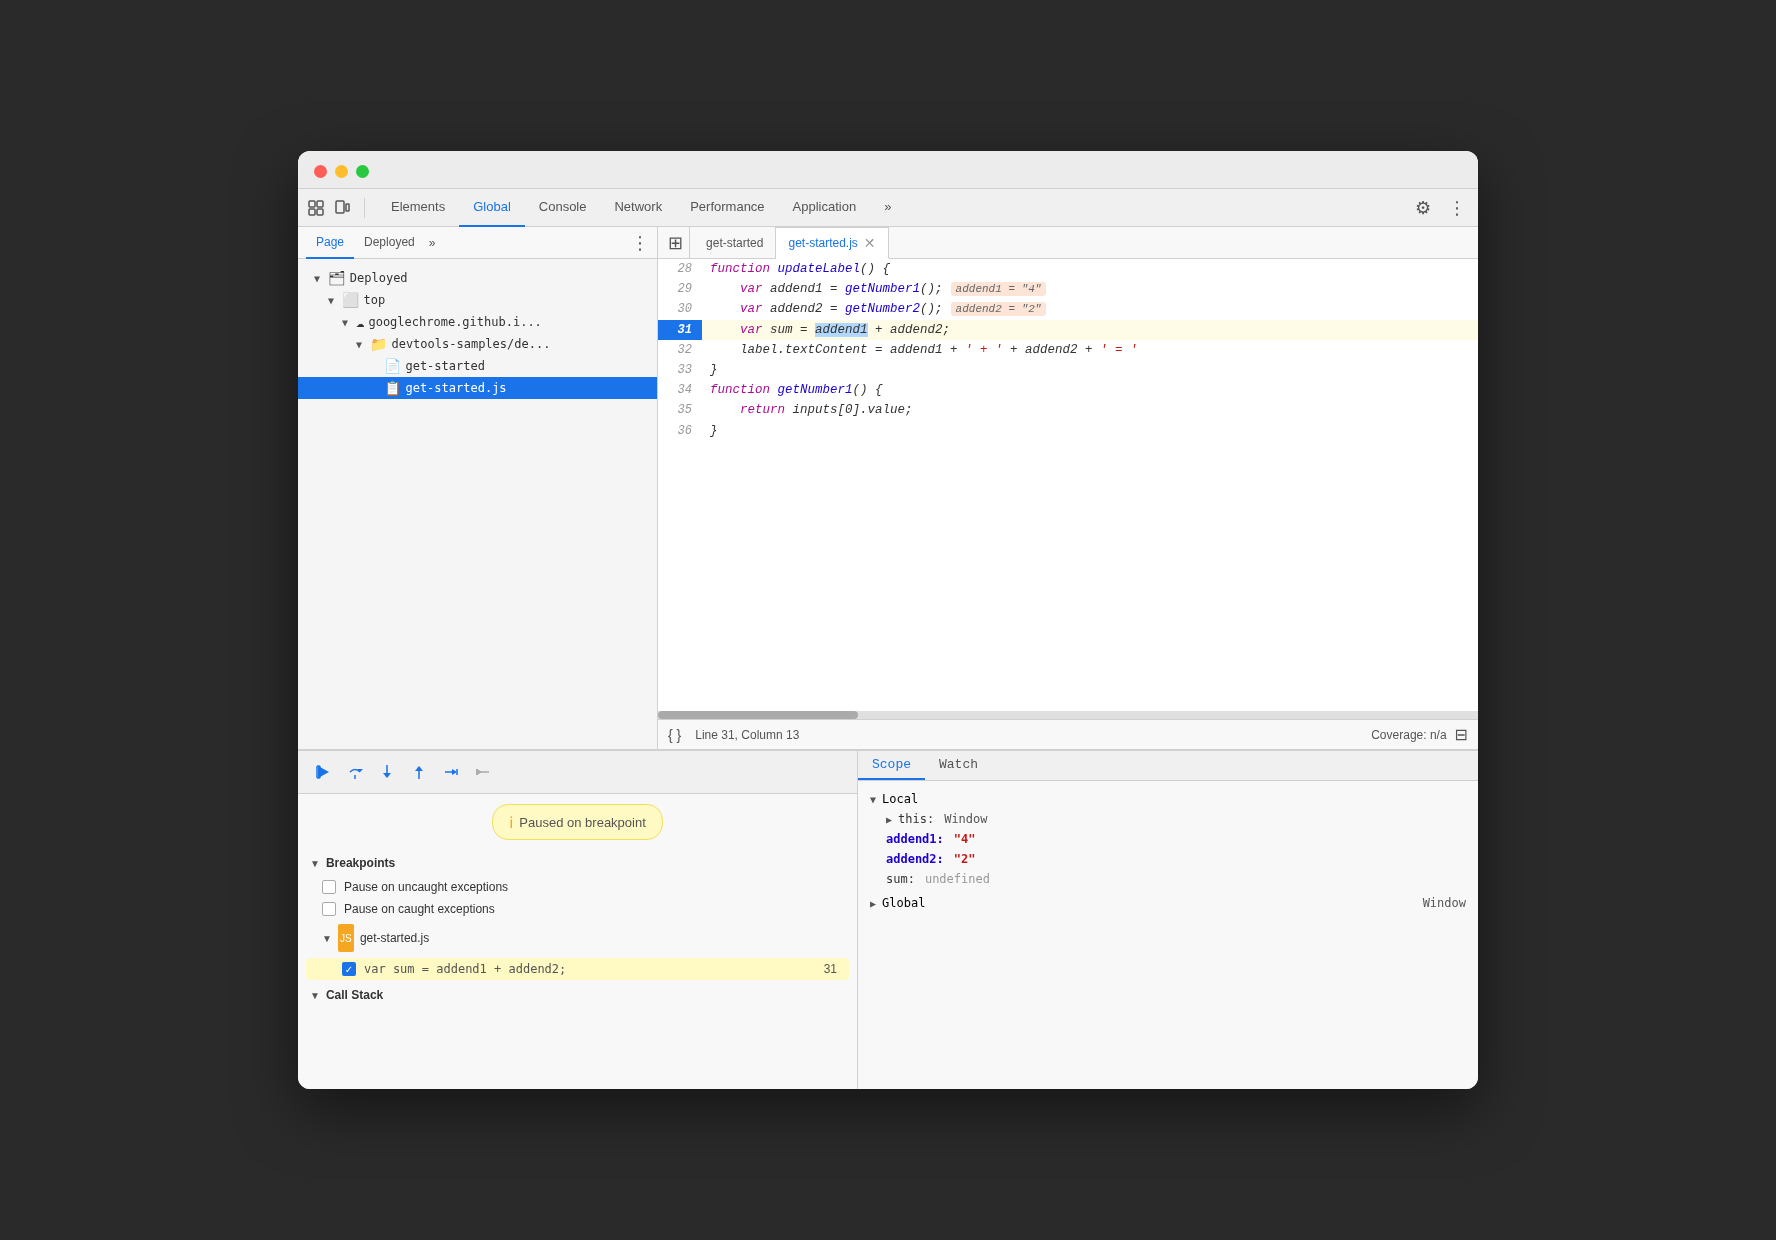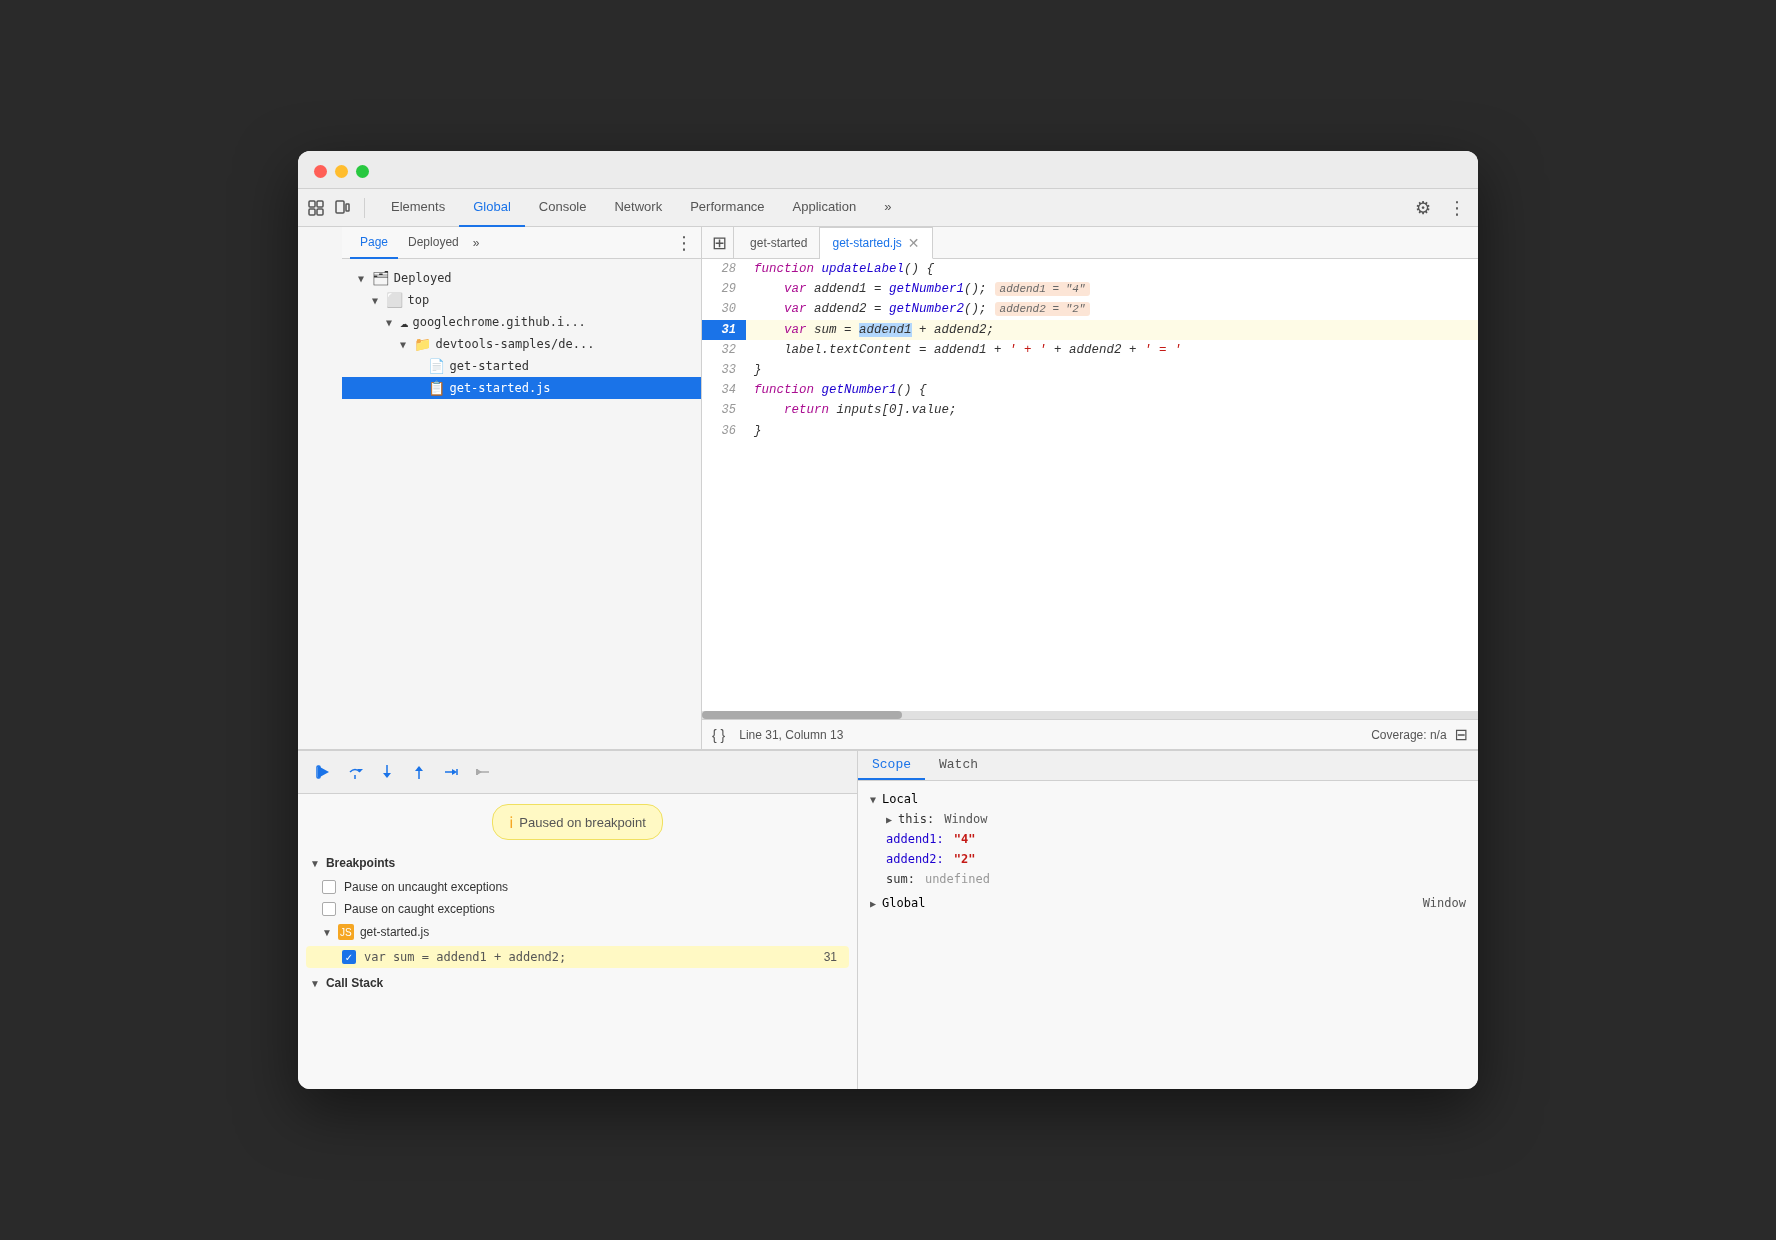--- a/index.html
+++ b/index.html
@@ -118,21 +118,20 @@
       display: flex;
       flex: 1;
       overflow: hidden;
     }
     
     .left-panel {
       width: 360px;
       display: flex;
       flex-direction: column;
       border-right: 1px solid #d0d0d0;
-      margin-left: 44px;
     }
     .sub-tabs {
       display: flex;
       align-items: center;
       padding: 0 8px;
       height: 32px;
       border-bottom: 1px solid #d0d0d0;
       background: #f8f8f8;
     }
     .sub-tab {
@@ -409,21 +408,21 @@
     .bp-file-header {
       display: flex;
       align-items: center;
       gap: 6px;
       padding: 4px 12px 4px 24px;
       font-size: 12px;
       color: #333;
     }
     .bp-file-icon {
       width: 16px;
-      height: 16px;
+      height: 28px;
       background: #f5a623;
       border-radius: 2px;
       font-size: 10px;
       display: flex;
       align-items: center;
       justify-content: center;
       color: #fff;
     }
     .bp-line {
       display: flex;
@@ -495,21 +494,21 @@
       font-family: monospace;
       font-size: 12px;
     }
     .scope-item {
       padding: 3px 12px;
       display: flex;
       align-items: center;
       gap: 6px;
     }
     .scope-arrow { color: #555; font-size: 10px; }
-    .scope-key { color: #1c00cf; font-weight: normal; text-align: center; }
+    .scope-key { color: #1c00cf; font-weight: bold; text-align: center; }
     .scope-key-normal { color: #333; }
     .scope-val-str { color: #c41a16; font-weight: bold; }
     .scope-val-undefined { color: #999; }
     .scope-val-type { color: #555; }
     .scope-indent { padding-left: 28px; }
     .scope-global-right { margin-left: auto; color: #555; }
     .tree-item-selected {
       background: #1a73e8;
       color: #fff;
     }

